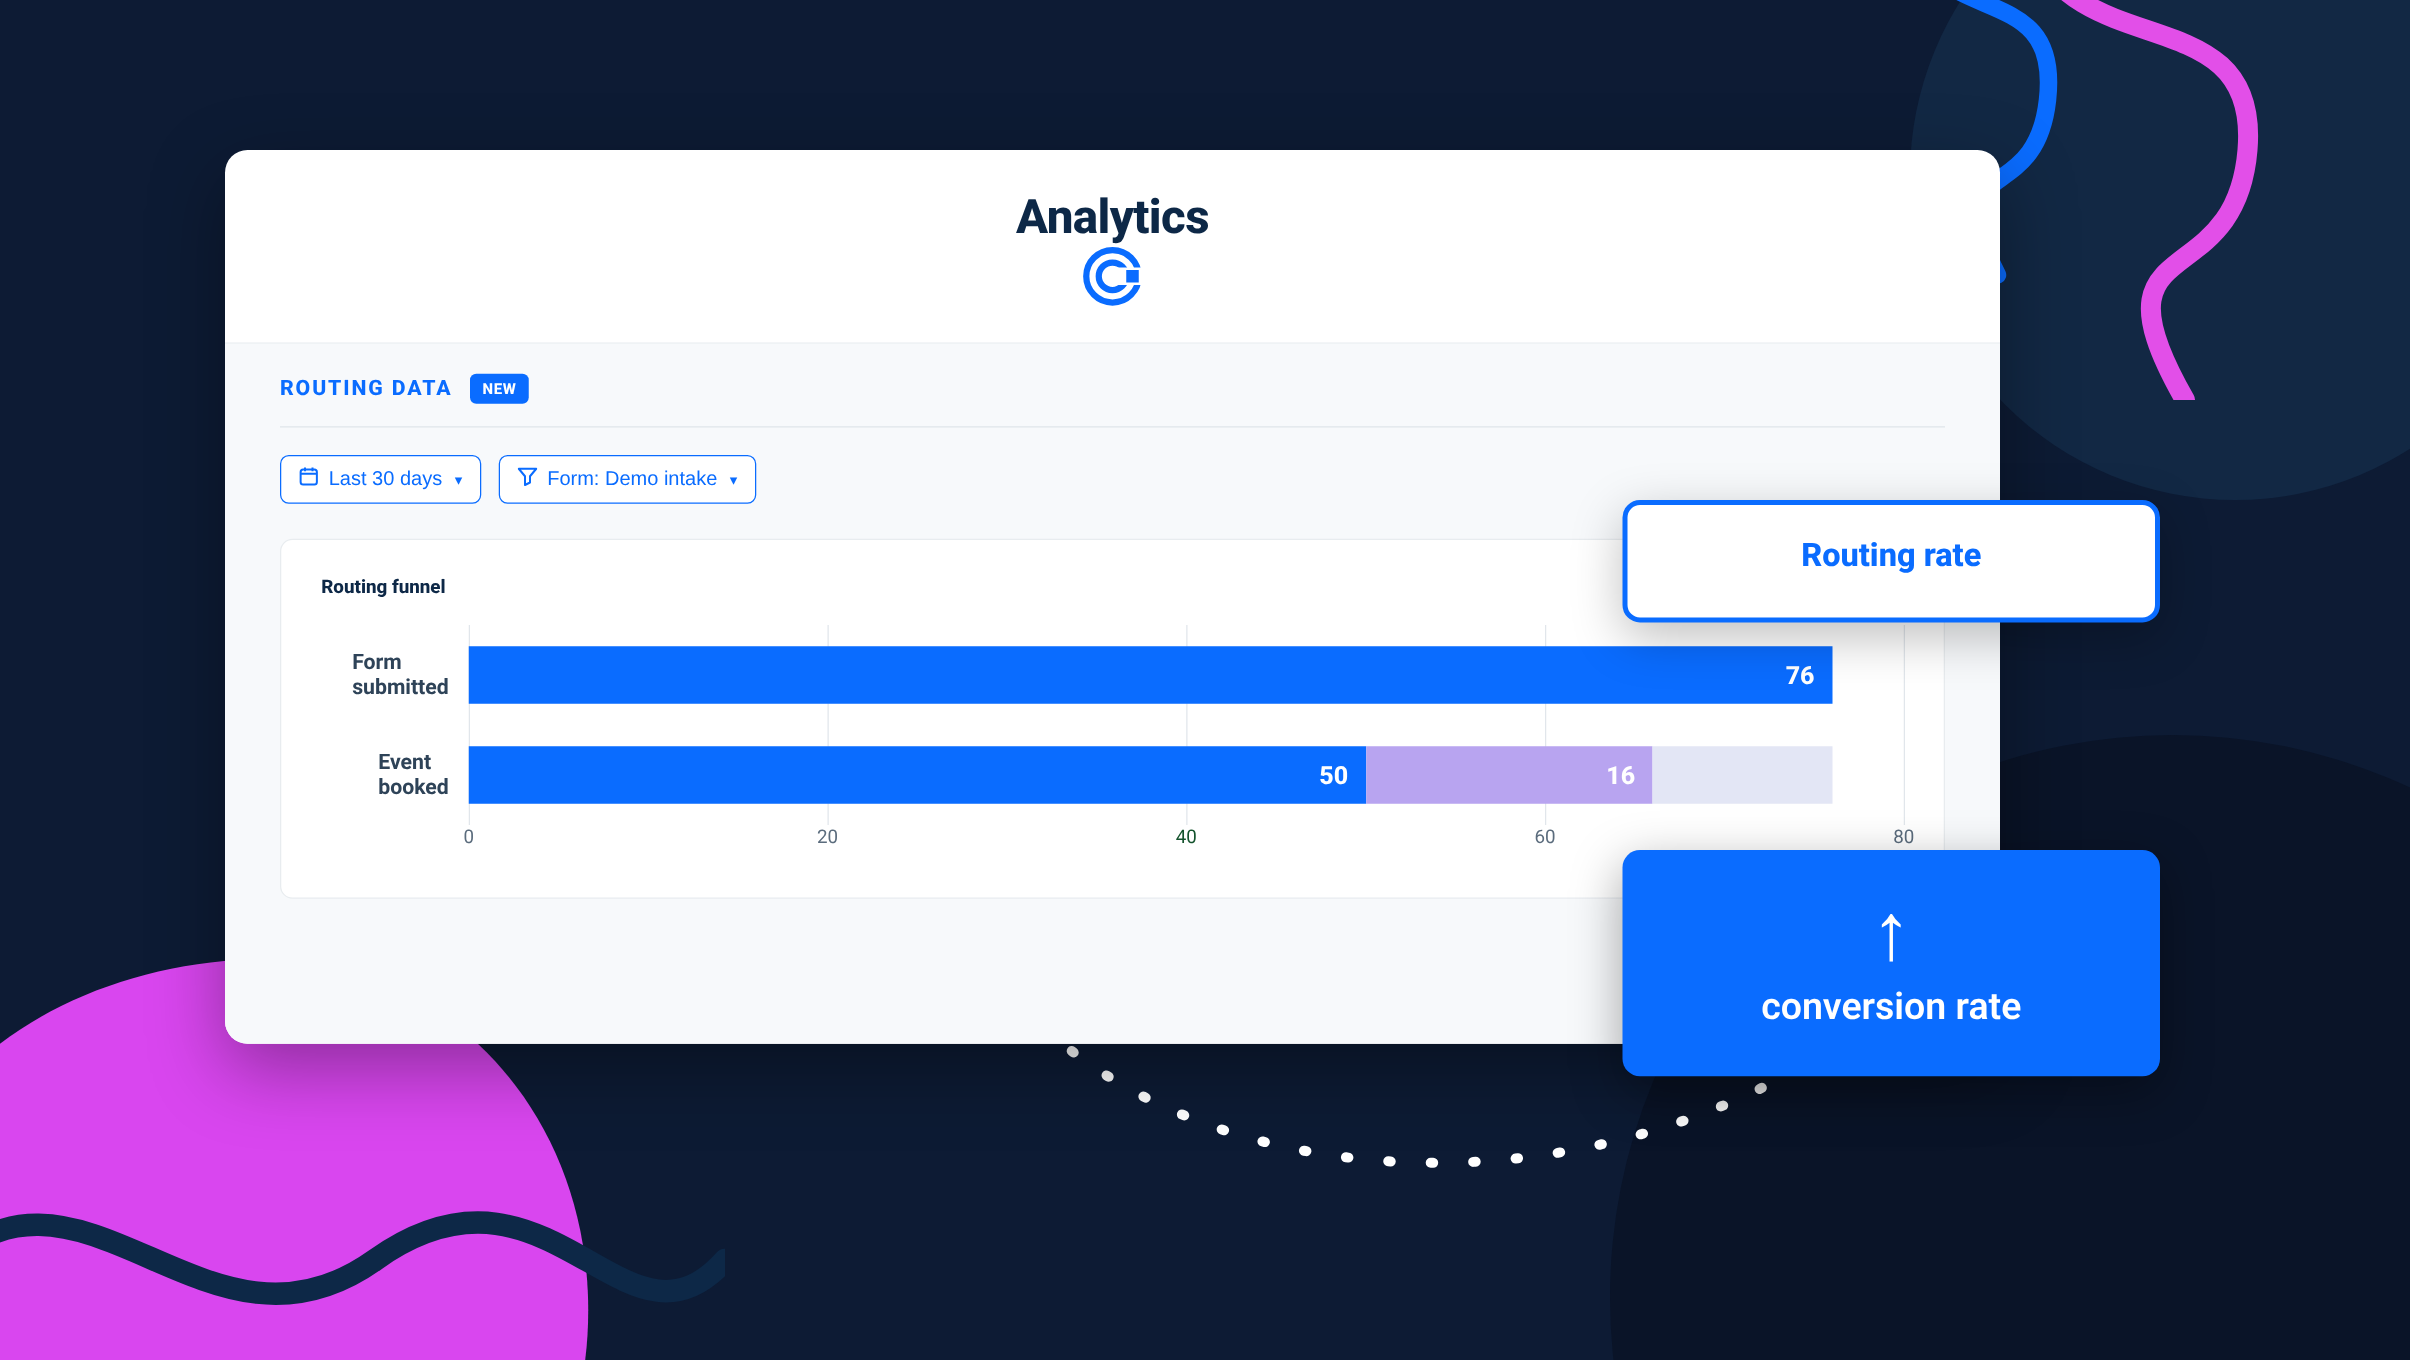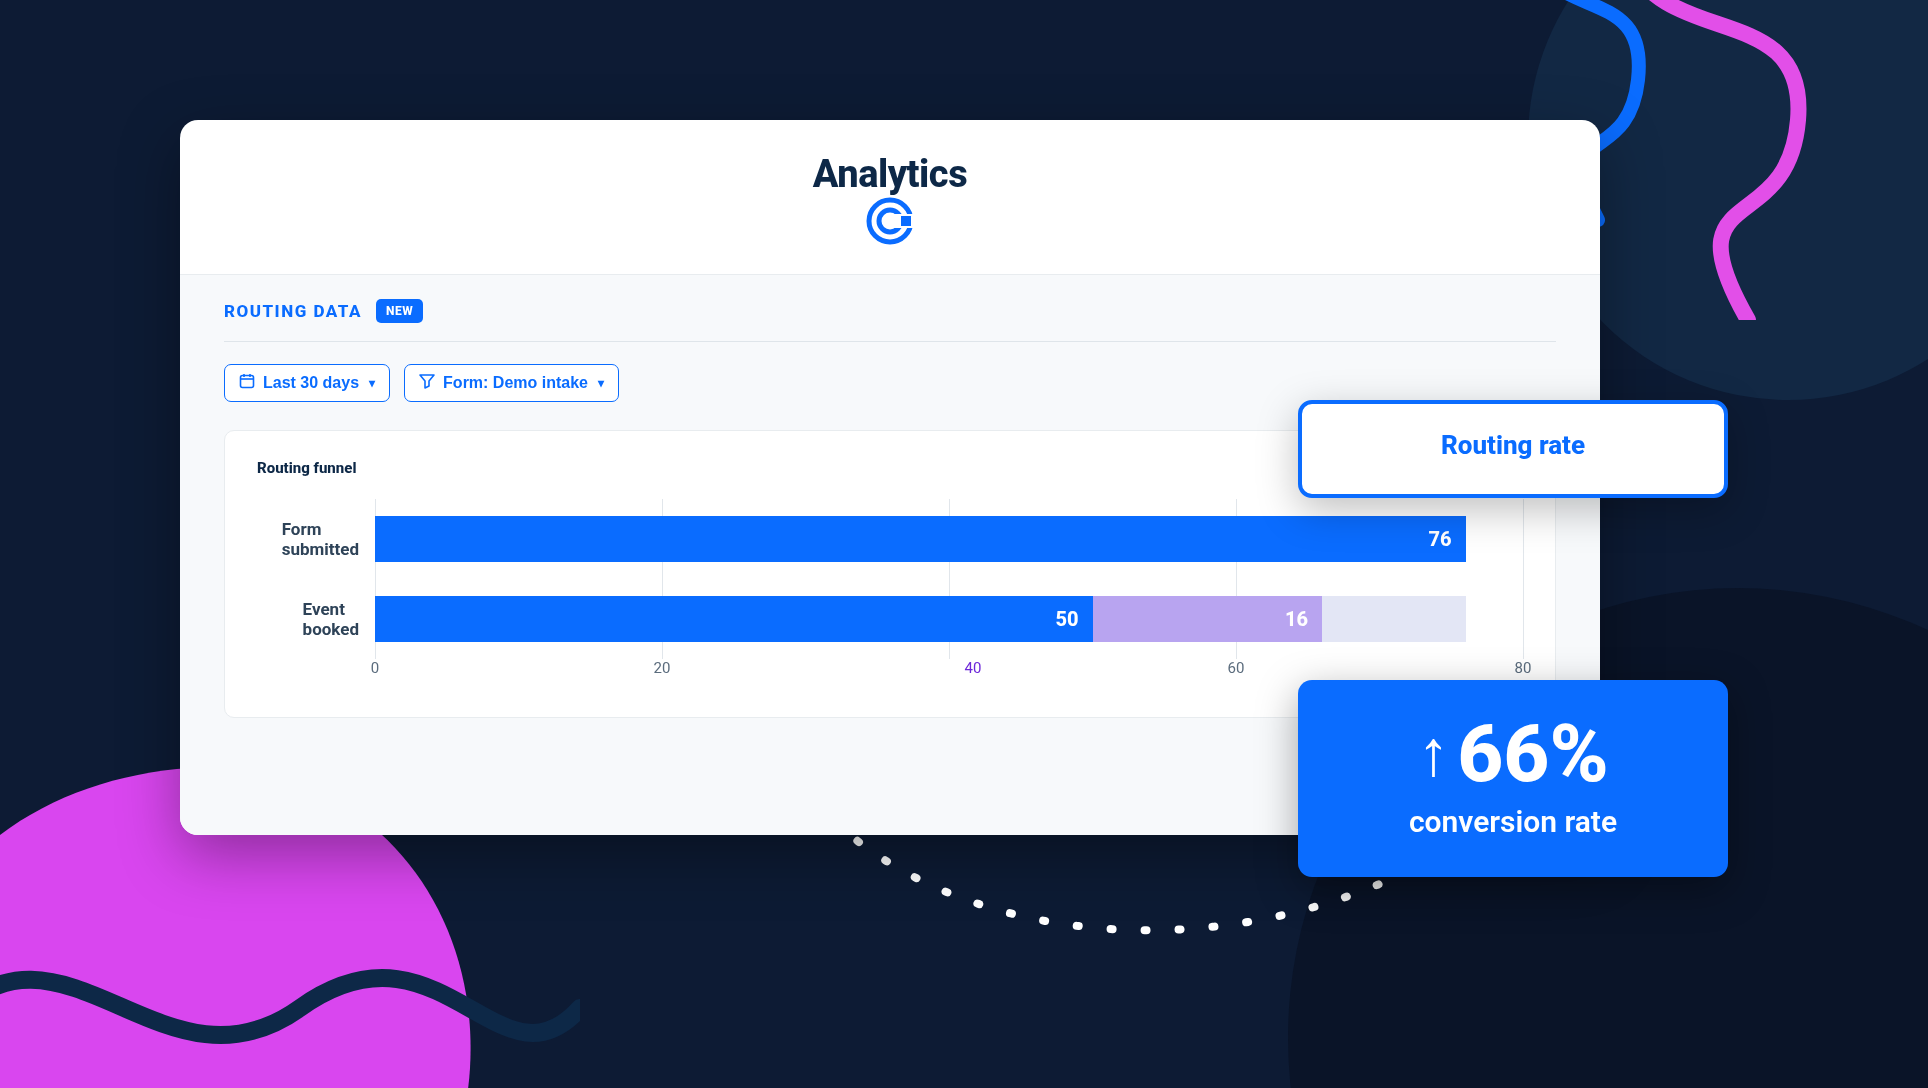--- a/index.html
+++ b/index.html
@@ -133,21 +133,21 @@
   .filter-btn {
     display: inline-flex;
     align-items: center;
     gap: 8px;
     border: 1.5px solid #0a6cff;
     color: #0a6cff;
     background: #fff;
     border-radius: 7px;
     padding: 8px 14px;
     font-size: 16px;
-    font-weight: 700;
+    font-weight: 400;
     cursor: pointer;
   }
   .filter-btn .chev { font-size: 12px; margin-left: 2px; }
 
   
   .chart-panel {
     background: #ffffff;
     border: 1px solid #e8ecef;
     border-radius: 10px;
     padding: 28px 32px 36px 32px;
@@ -363,34 +363,33 @@
                   <div class="bar-segment" style="left: 62.5%; width: 20%; background: rgb(184, 164, 240);">16</div>
                   <div class="bar-segment" style="left: 82.5%; width: 12.5%; background: rgb(227, 230, 245);"></div>
                 </div>
               </div>
           </div>
         </div>
         <div class="x-axis" id="x-axis">
             <div style="position: relative; height: 22px; flex: 1 1 0%;">
               <span style="position: absolute; left: 0%; transform: translateX(-50%); color: rgb(91, 108, 125); font-size: 15px;">0</span>
               <span style="position: absolute; left: 25%; transform: translateX(-50%); color: rgb(91, 108, 125); font-size: 15px;">20</span>
-              <span style="position: absolute; left: 50%; transform: translateX(-50%); color: #6d28d9; font-size: 15px; margin-left: 24px;">40</span>
+              <span style="position: absolute; left: 50%; transform: translateX(-50%); color: #14532d; font-size: 15px;">40</span>
               <span style="position: absolute; left: 75%; transform: translateX(-50%); color: rgb(91, 108, 125); font-size: 15px;">60</span>
               <span style="position: absolute; left: 100%; transform: translateX(-50%); color: rgb(91, 108, 125); font-size: 15px;">80</span>
             </div>
           </div>
       </div>
     </div>
   </div>
 
   <div class="overlay-white">
     <div class="eyebrow">Routing rate</div>
   </div>
 
   <div class="overlay-blue">
     <div class="metric">
       <span class="arrow-up">↑</span>
-        <span>66%</span>
     </div>
     <div class="sub">conversion rate</div>
   </div>
 
 </div>
 
 </body></html>

